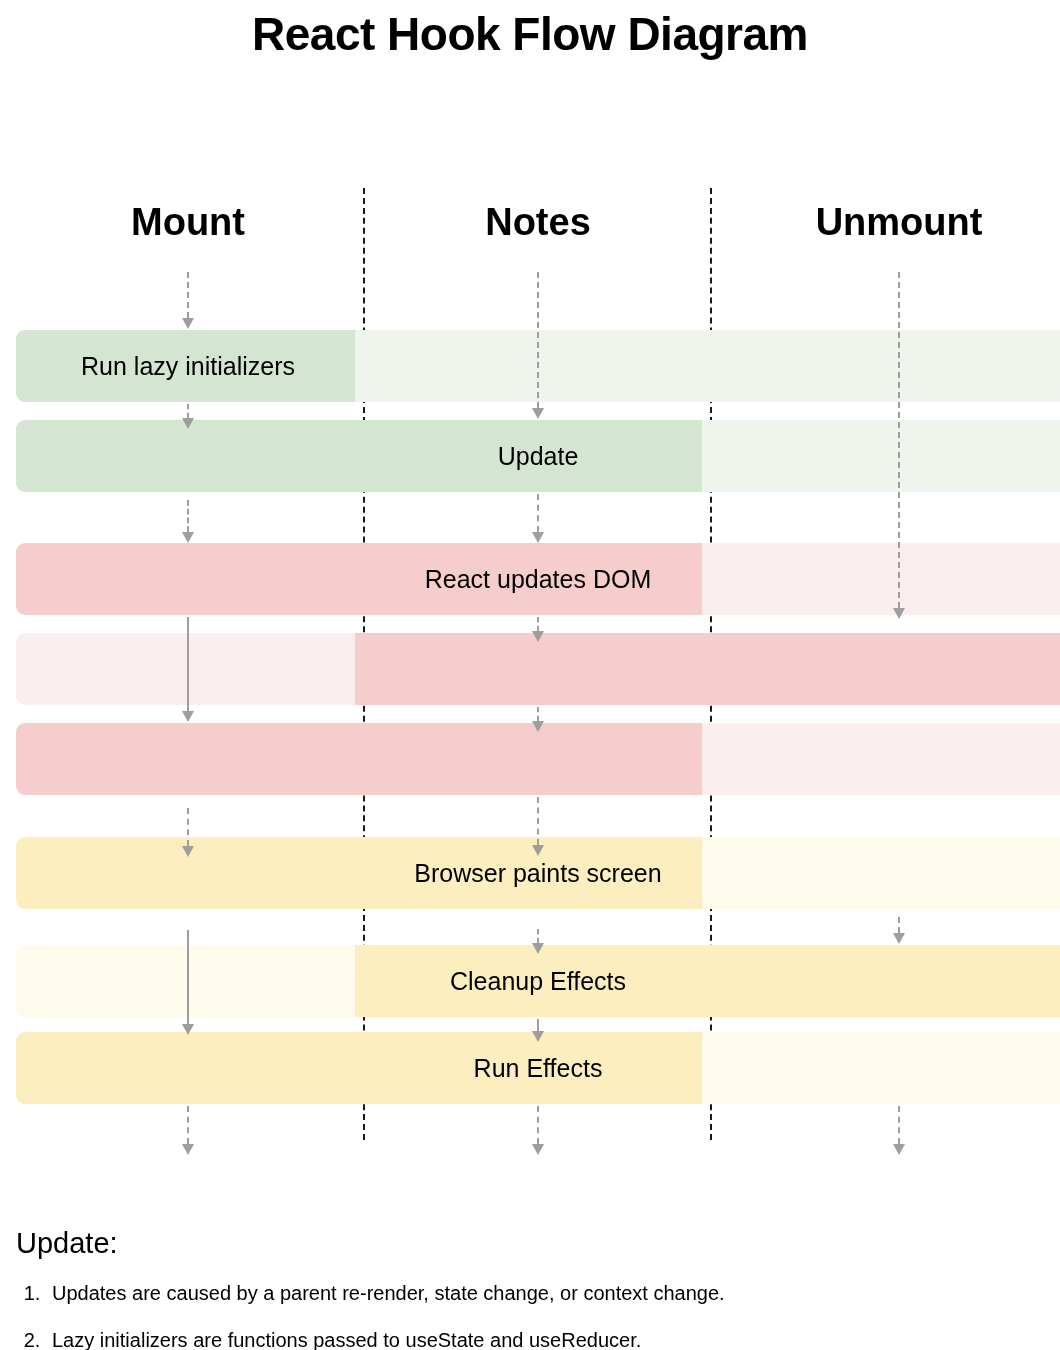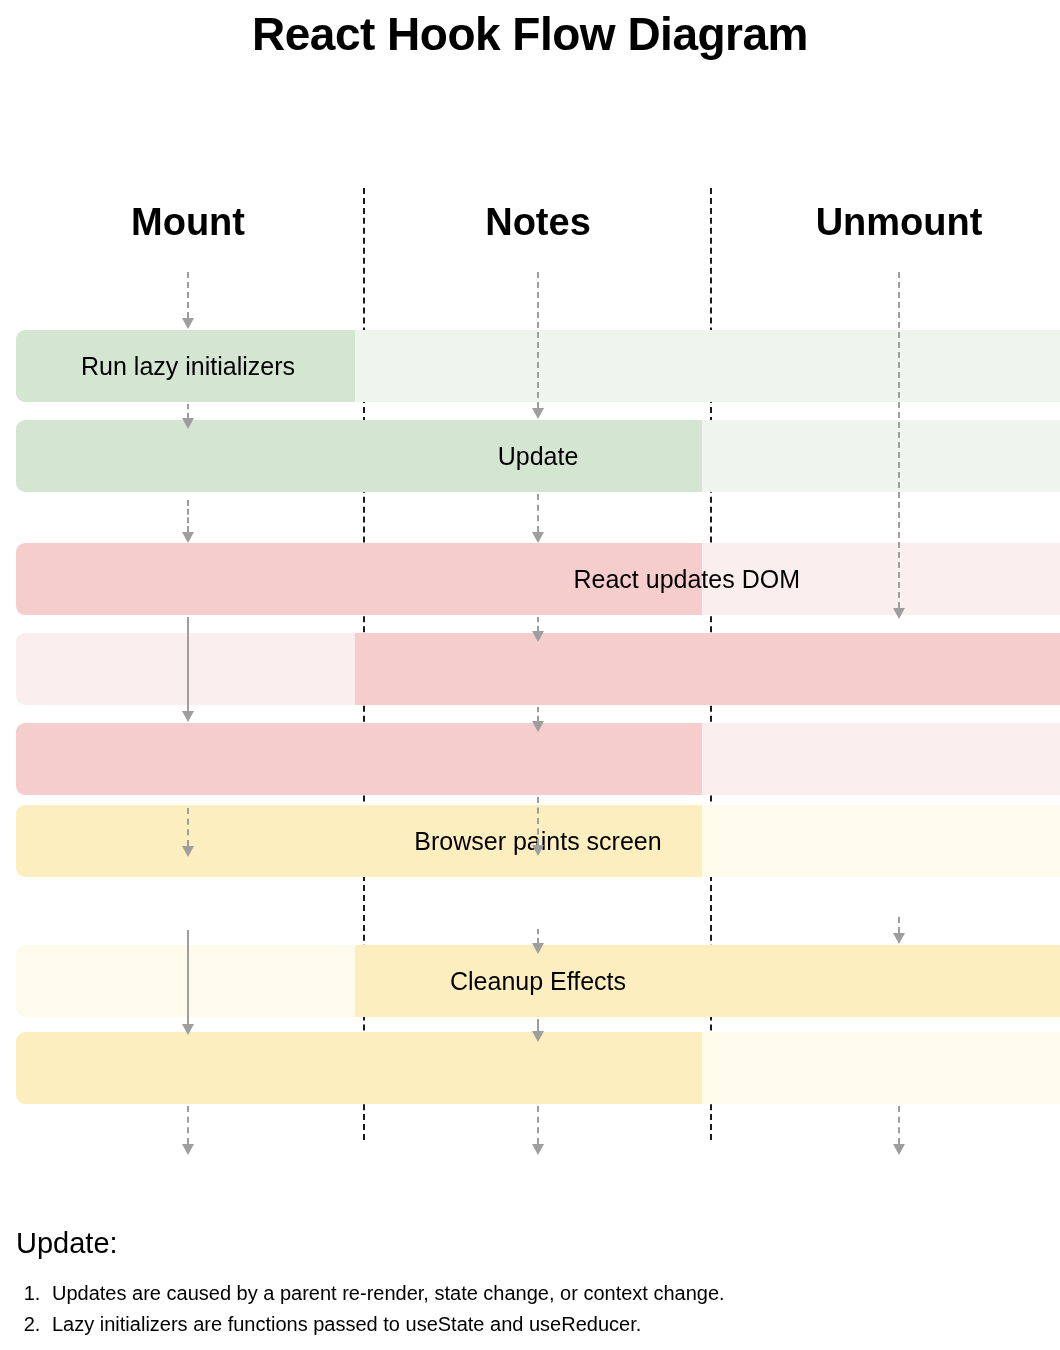--- a/index.html
+++ b/index.html
@@ -132,20 +132,21 @@
   }
   #notes-list {
     margin: 18px 0 0 0;
     padding: 0 0 0 30px;
     list-style: decimal;
   }
   #notes-list li {
     font-size: 20px;
     line-height: 1.55;
     padding-left: 6px;
+    margin-top: 16px;
   }
 </style>
 </head>
 <body>
 
 <div id="header">
   <h1 id="diagram-title">React Hook Flow Diagram</h1>
 </div>
 
 <div id="diagram">
@@ -160,43 +161,44 @@
         <div class="band-label" style="left: -62px; width: 500px;">Run lazy initializers</div>
       </div>
       <div class="band" style="top: 420px; left: 0px; width: 1060px; border-radius: 0px;">
         <div class="band-seg rl" style="left: 16px; width: 686px; background: rgb(212, 229, 210);"></div>
         <div class="band-seg" style="left: 702px; width: 358px; background: rgb(239, 245, 237);"></div>
         <div class="band-label" style="left: 288px; width: 500px;">Update</div>
       </div>
       <div class="band" style="top: 543px; left: 0px; width: 1060px; border-radius: 0px;">
         <div class="band-seg rl" style="left: 16px; width: 686px; background: rgb(246, 205, 205);"></div>
         <div class="band-seg" style="left: 702px; width: 358px; background: rgb(251, 238, 238);"></div>
-        <div class="band-label" style="left: 300px; width: 500px; text-align: right;">React updates DOM</div>
+        <div class="band-label" style="left: 288px; width: 500px;">React updates DOM</div>
       </div>
       <div class="band" style="top: 633px; left: 0px; width: 1060px; border-radius: 0px;">
         <div class="band-seg rl" style="left: 16px; width: 339px; background: rgb(251, 238, 238);"></div>
         <div class="band-seg" style="left: 355px; width: 705px; background: rgb(246, 205, 205);"></div>
       </div>
       <div class="band" style="top: 723px; left: 0px; width: 1060px; border-radius: 0px;">
         <div class="band-seg rl" style="left: 16px; width: 686px; background: rgb(246, 205, 205);"></div>
         <div class="band-seg" style="left: 702px; width: 358px; background: rgb(251, 238, 238);"></div>
       </div>
-      <div class="band" style="top: 805px; left: 0px; width: 1060px; border-radius: 0px;">
+      <div class="band" style="top: 837px; left: 0px; width: 1060px; border-radius: 0px;">
         <div class="band-seg rl" style="left: 16px; width: 686px; background: rgb(253, 238, 191);"></div>
         <div class="band-seg" style="left: 702px; width: 358px; background: rgb(254, 251, 237);"></div>
         <div class="band-label" style="left: 288px; width: 500px;">Browser paints screen</div>
       </div>
       <div class="band" style="top: 945px; left: 0px; width: 1060px; border-radius: 4px;">
         <div class="band-seg rl" style="left: 16px; width: 339px; background: rgb(254, 251, 237);"></div>
         <div class="band-seg" style="left: 355px; width: 705px; background: rgb(253, 238, 191);"></div>
         <div class="band-label" style="left: 288px; width: 500px;">Cleanup Effects</div>
       </div>
       <div class="band" style="top: 1032px; left: 0px; width: 1060px; border-radius: 0px;">
         <div class="band-seg rl" style="left: 16px; width: 686px; background: rgb(253, 238, 191);"></div>
         <div class="band-seg" style="left: 702px; width: 358px; background: rgb(254, 251, 237);"></div>
+        <div class="band-label" style="left: 288px; width: 500px;">Run Effects</div>
       </div>
     </div>
   <div id="arrows-layer">
       <div class="arrow" style="left: 180px; top: 272px; height: 57px;">
         <div class="shaft" style="height: 46px;"></div>
         <div class="head" style="top: 46px;"></div>
       </div>
       <div class="arrow" style="left: 180px; top: 404px; height: 25px;">
         <div class="shaft" style="height: 14px;"></div>
         <div class="head" style="top: 14px;"></div>

